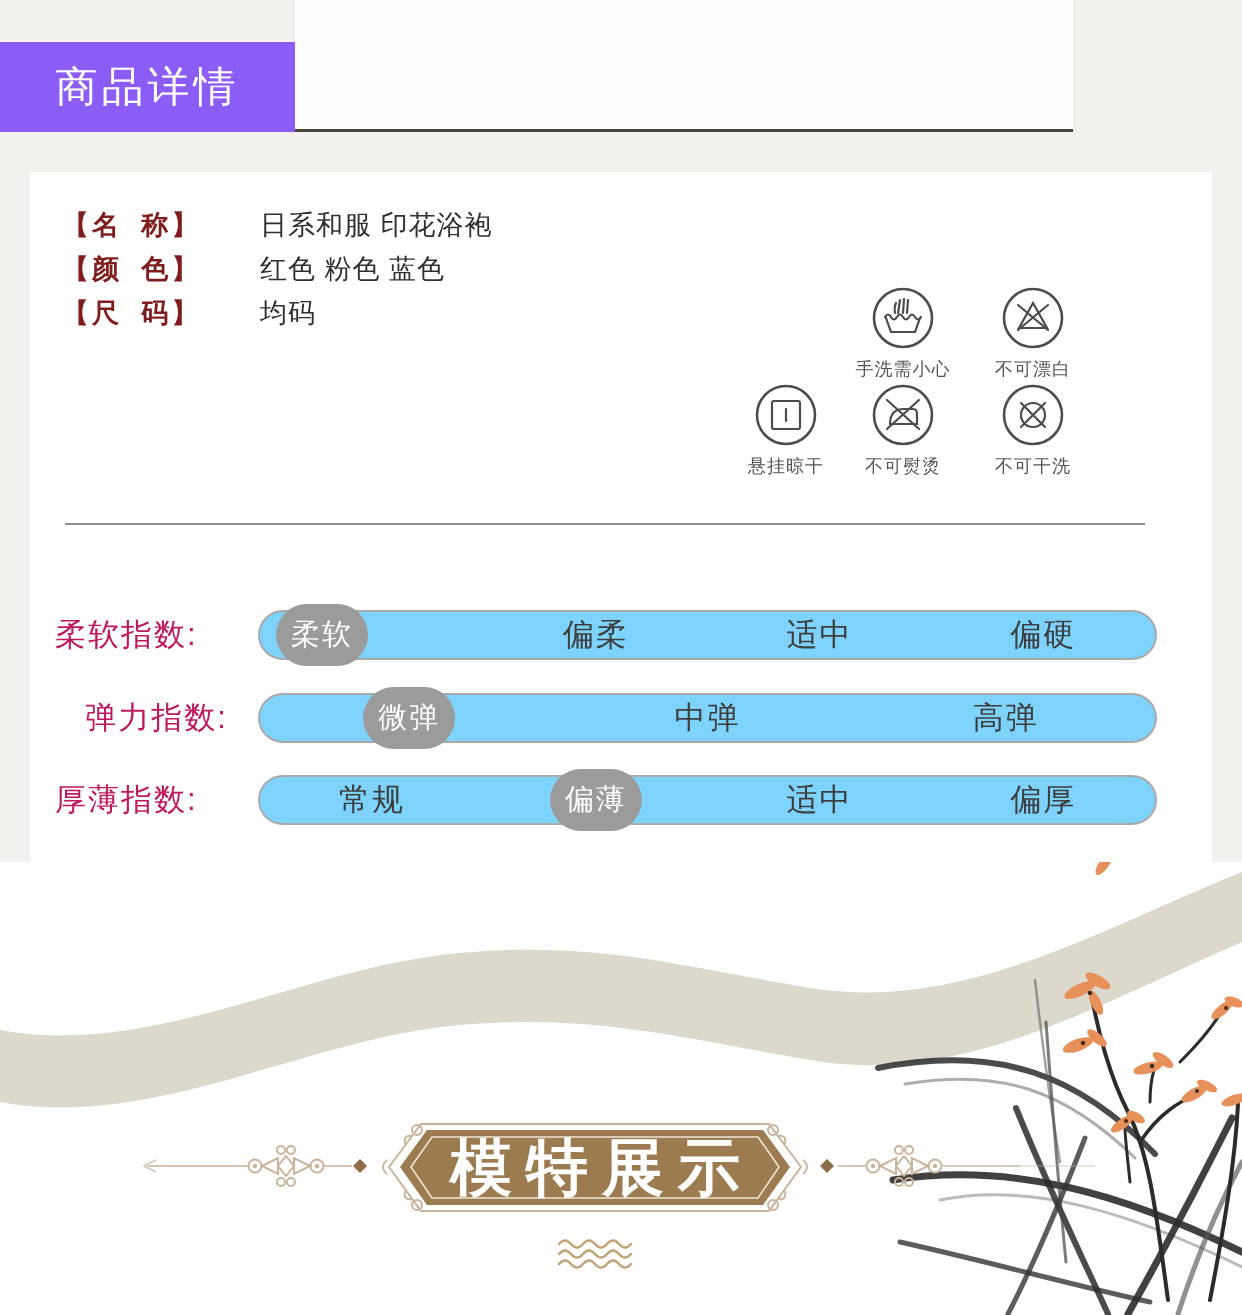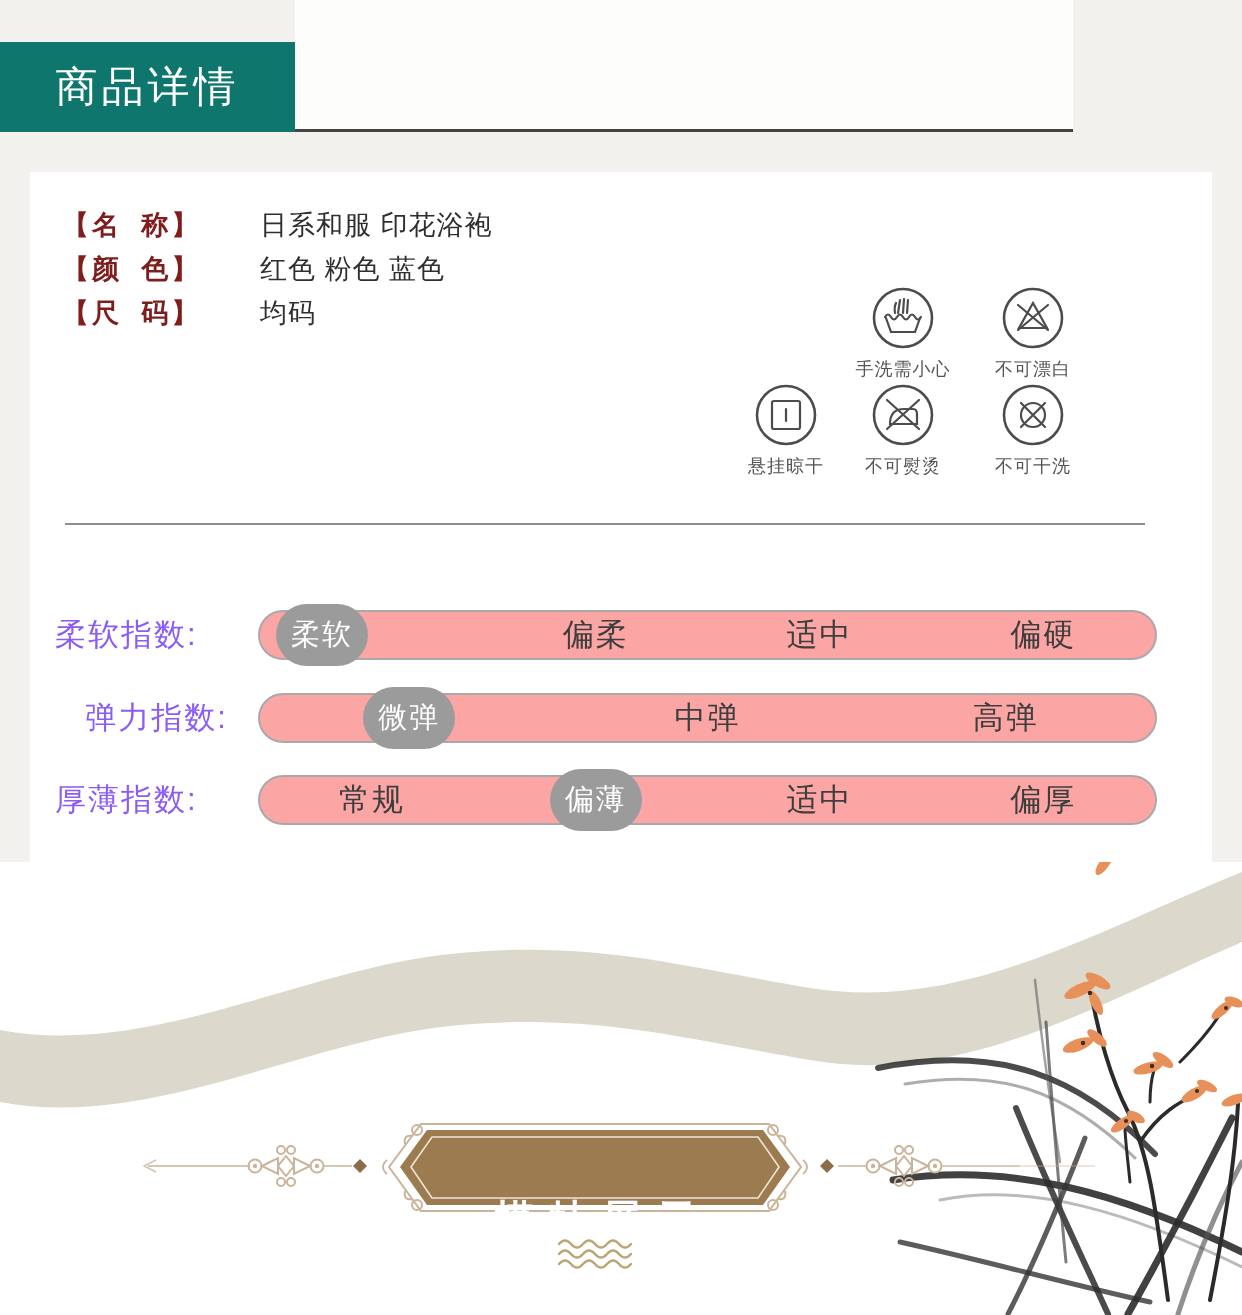--- a/index.html
+++ b/index.html
@@ -5,21 +5,21 @@
   html,body{margin:0;padding:0;}
   .stage{
     position:relative; width:1242px; height:1315px;
     background:#f2f1ee; overflow:hidden;
     font-family:"Liberation Sans", sans-serif;
   }
   
   .top-white-band{position:absolute;left:295px;top:0;width:778px;height:129px;background:#fdfdfc;}
   .header-underline{position:absolute;left:295px;top:129px;width:778px;height:3px;background:#45443e;}
   .header-box{
-    position:absolute;left:0;top:42px;width:295px;height:90px;background:#0f766e;
+    position:absolute;left:0;top:42px;width:295px;height:90px;background:#8b5cf6;
     display:flex;align-items:center;justify-content:center;
   }
   .header-title{color:#ffffff;font-size:42px;letter-spacing:4px;font-weight:500;}
   
   .panel{position:absolute;left:30px;top:172px;width:1182px;height:690px;background:#ffffff;}
   .bottom-sheet{position:absolute;left:0;top:862px;width:1242px;height:453px;background:#ffffff;}
   
   .info-block{position:absolute;left:62px;top:203px;}
   .info-row{display:flex;align-items:center;height:44px;}
   .info-label{
@@ -34,40 +34,40 @@
   .care-1{left:833px;top:286px;}
   .care-2{left:963px;top:286px;}
   .care-3{left:716px;top:383px;}
   .care-4{left:833px;top:383px;}
   .care-5{left:963px;top:383px;}
   
   .divider{position:absolute;left:65px;top:523px;width:1080px;height:2px;background:#8f8e8a;}
   
   .bar-row{position:absolute;left:55px;display:flex;align-items:center;height:62px;}
   .bar-row.r0{top:604px;} .bar-row.r1{top:687px;text-align:center;} .bar-row.r2{top:769px;}
-  .bar-label{width:203px;font-size:31px;color:#8b5cf6;letter-spacing:2px;white-space:nowrap;}
+  .bar-label{width:203px;font-size:31px;color:#be185d;letter-spacing:2px;white-space:nowrap;}
   .bar{
-    width:895px;height:46px;background:#fca5a5;border:2px solid #a9a9a9;border-radius:26px;
+    width:895px;height:46px;background:#7dd3fc;border:2px solid #a9a9a9;border-radius:26px;
     display:flex;align-items:center;
   }
   .opt{flex:1;height:46px;display:flex;align-items:center;justify-content:center;}
   .opt-text{font-size:31px;color:#3e3e3e;letter-spacing:2px;}
   .opt.sel .opt-text{
     background:#9b9b9b;color:#ffffff;min-width:92px;height:62px;border-radius:31px;
     display:flex;align-items:center;justify-content:center;font-size:29px;
   }
   .bar[data-row="0"] .opt.sel .opt-text{transform:translateX(-50px);}
   
   .wave-svg{position:absolute;left:0;top:862px;}
   .ornament-svg{position:absolute;left:0;top:1126px;}
   .plaque-svg{position:absolute;left:375px;top:1120px;}
   .plaque-text{
-    position:absolute;left:375px;top:1172px;width:440px;height:95px;
+    position:absolute;left:375px;top:1120px;width:440px;height:95px;
     display:flex;align-items:center;justify-content:center;
-    font-family:Liberation Serif, serif;font-weight:700;font-size:40px;color:#ffffff;
+    font-family:Liberation Serif, serif;font-weight:700;font-size:62px;color:#ffffff;
     letter-spacing:14px;text-indent:14px;
   }
   .wavy-svg{position:absolute;left:555px;top:1236px;}
 </style>
 </head>
 <body>
 
 <div class="stage">
 
   <div class="top-white-band"></div>

